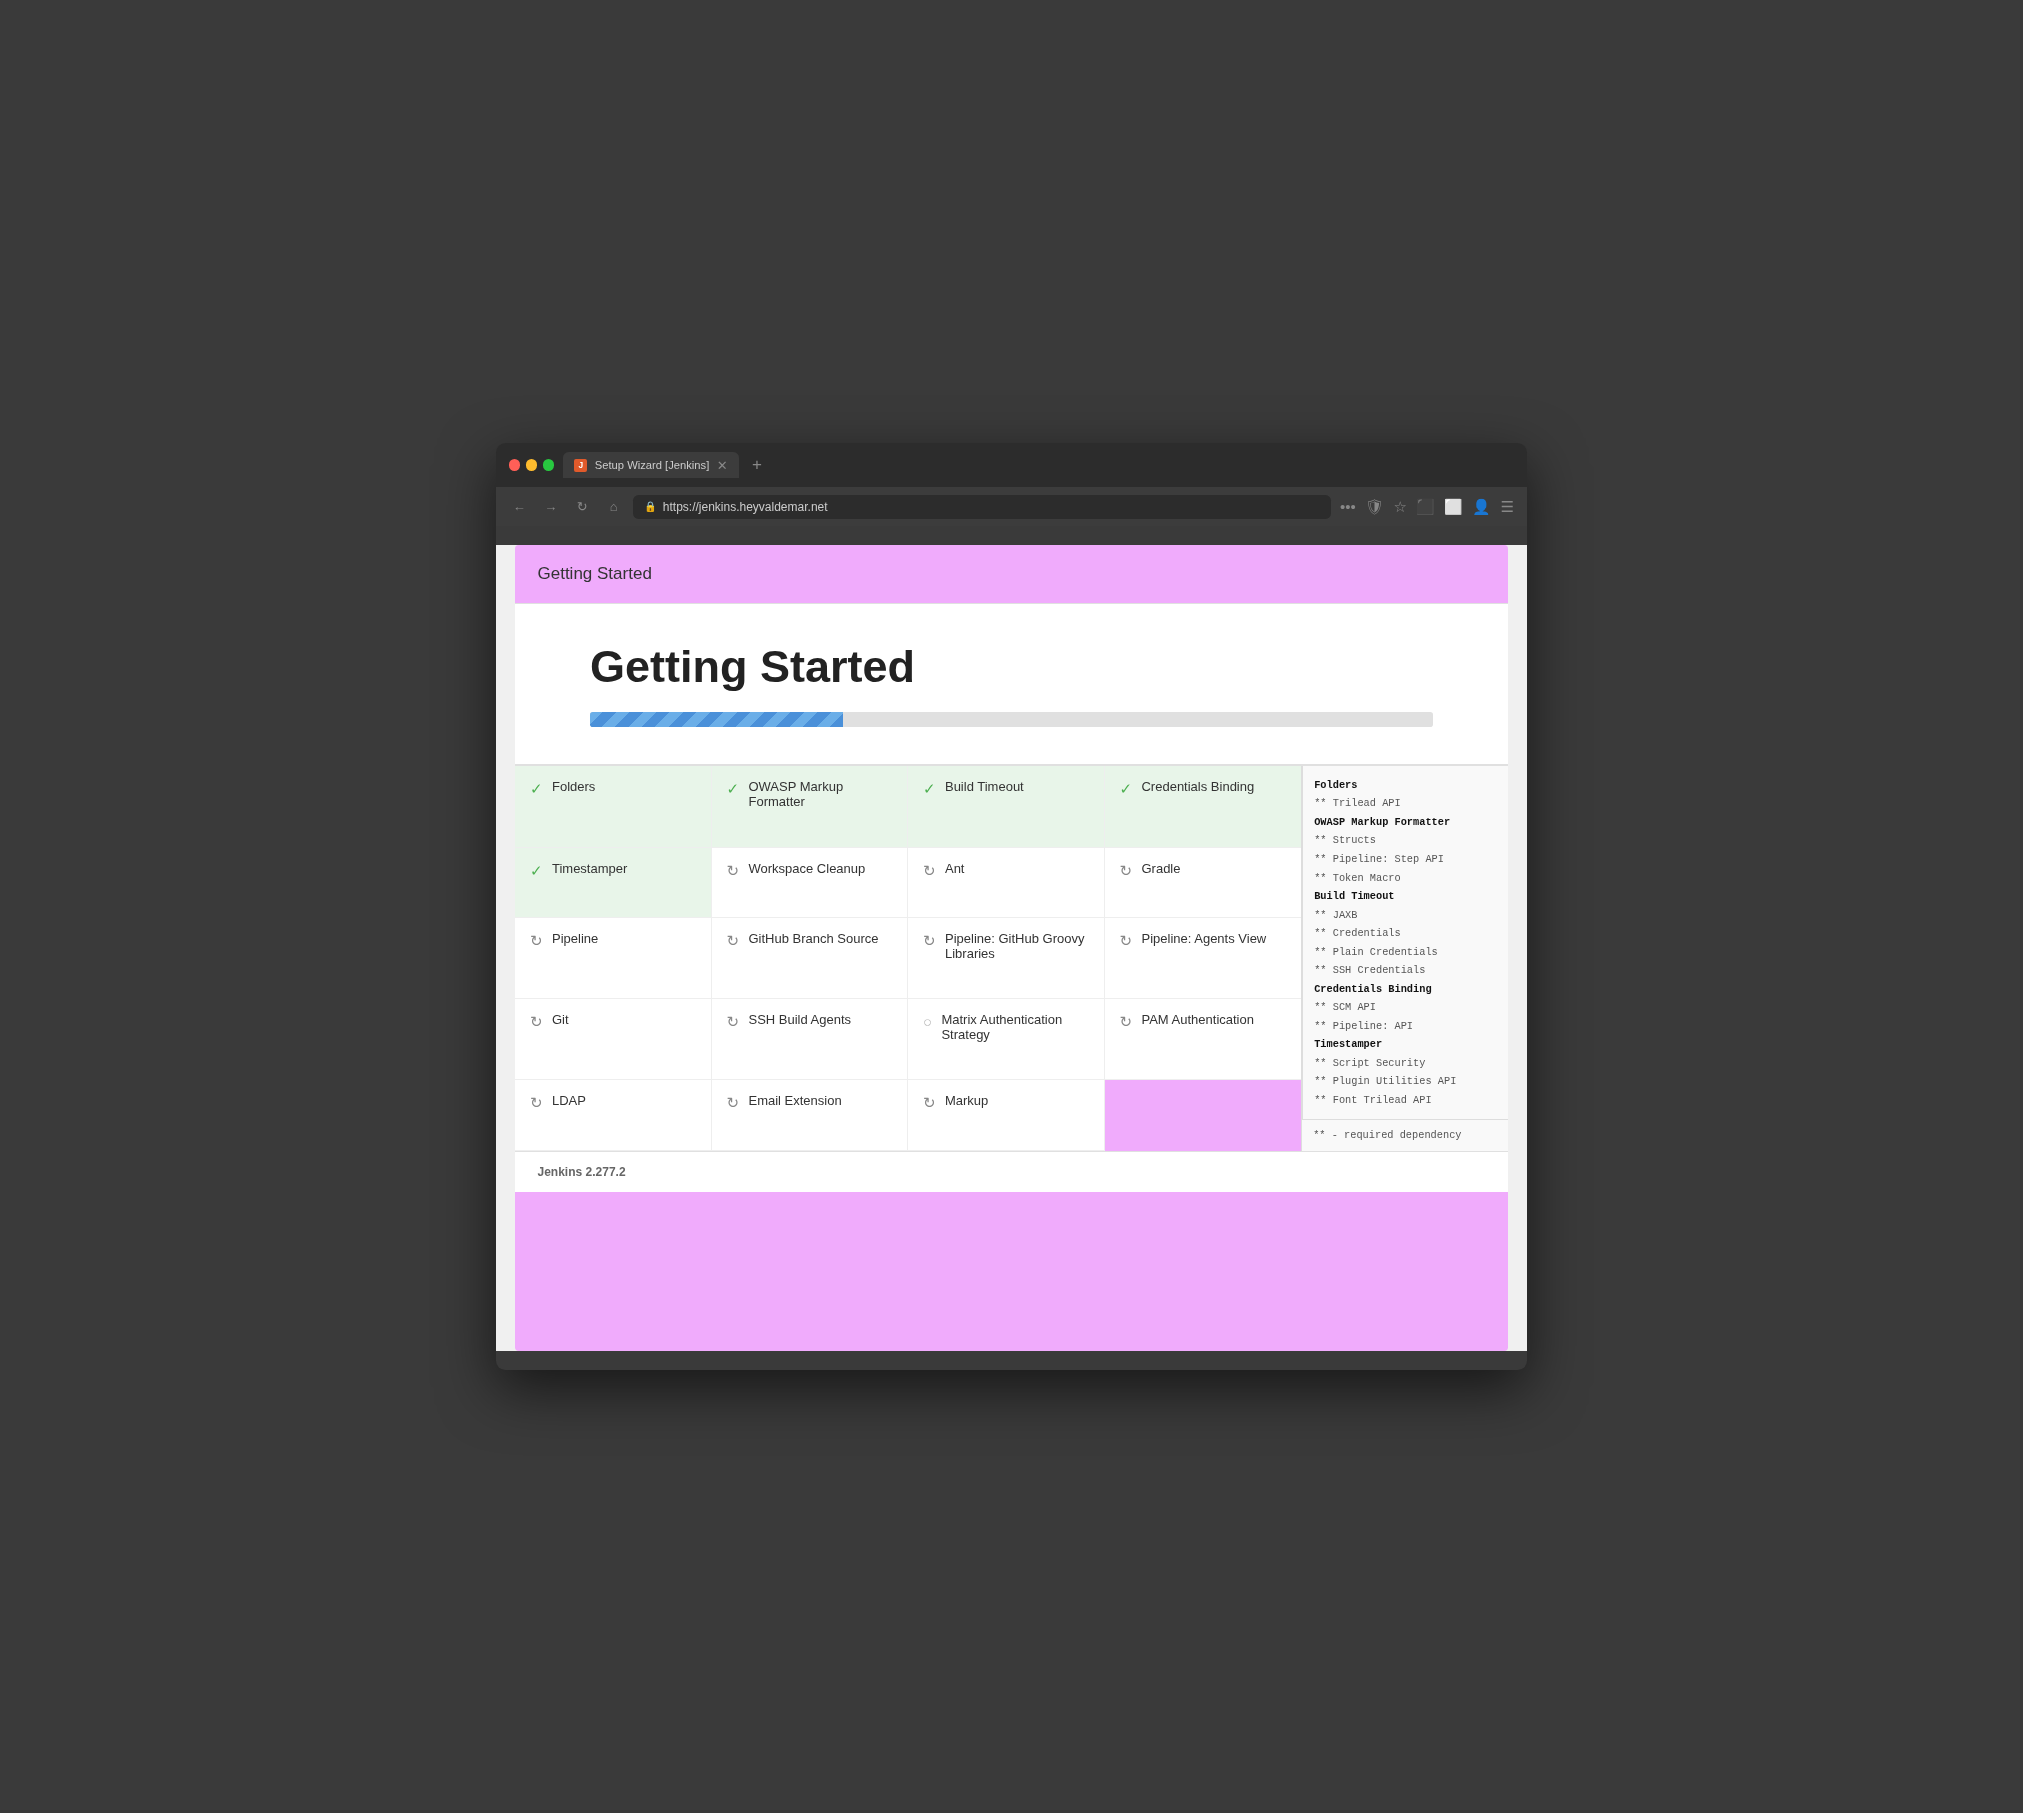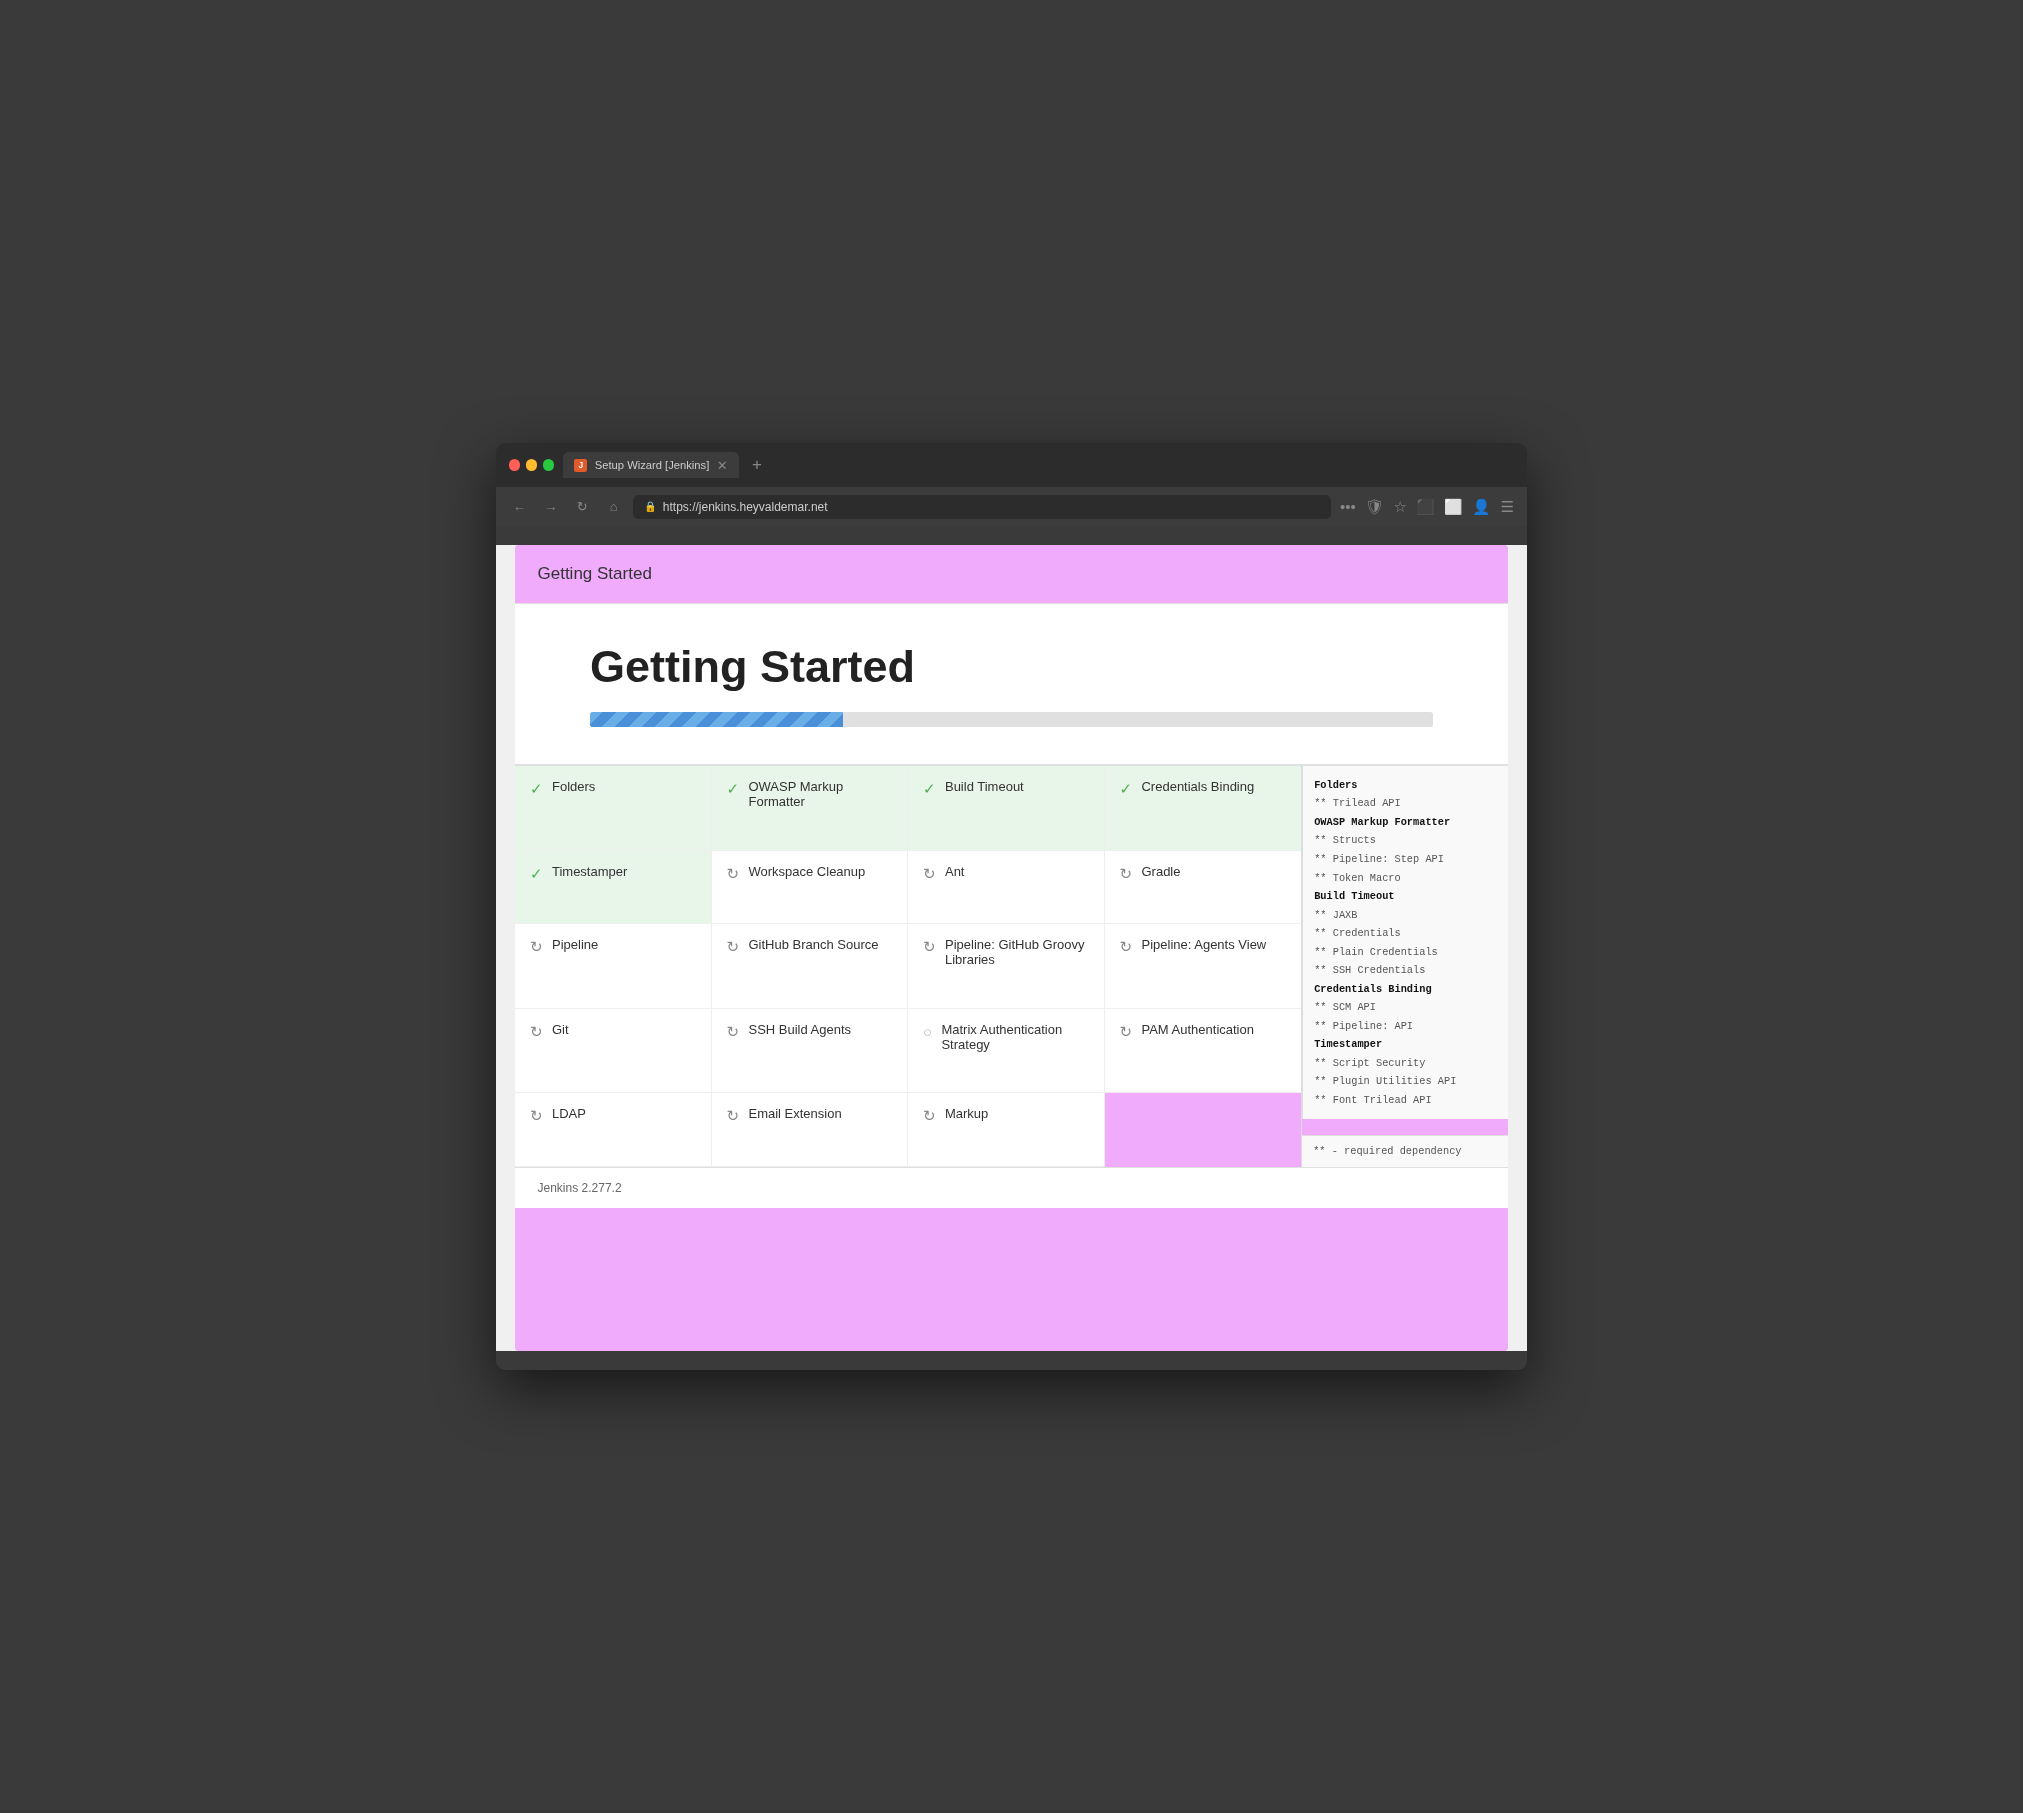--- a/index.html
+++ b/index.html
@@ -258,30 +258,30 @@
       color: #555;
     }
 
     .sidebar-footer {
       padding: 9.4px 11.2px;
       border-top: 0.9px solid #ddd;
       font-size: 10.3px;
       font-family: "Courier New", monospace;
       color: #555;
       background: #f9f9f9;
-      margin-top: 16px;
     }
 
     
     .page-footer {
       padding: 13px 22.5px;
       border-top: 0.9px solid #e0e0e0;
       color: #666;
       font-size: 12px;
       background: white;
+      font-weight: bold;
     }
 
     
     .spin {
       display: inline-block;
       animation: spin 1.5s linear infinite;
     }
 
     @keyframes spin {
       from { transform: rotate(0deg); }

